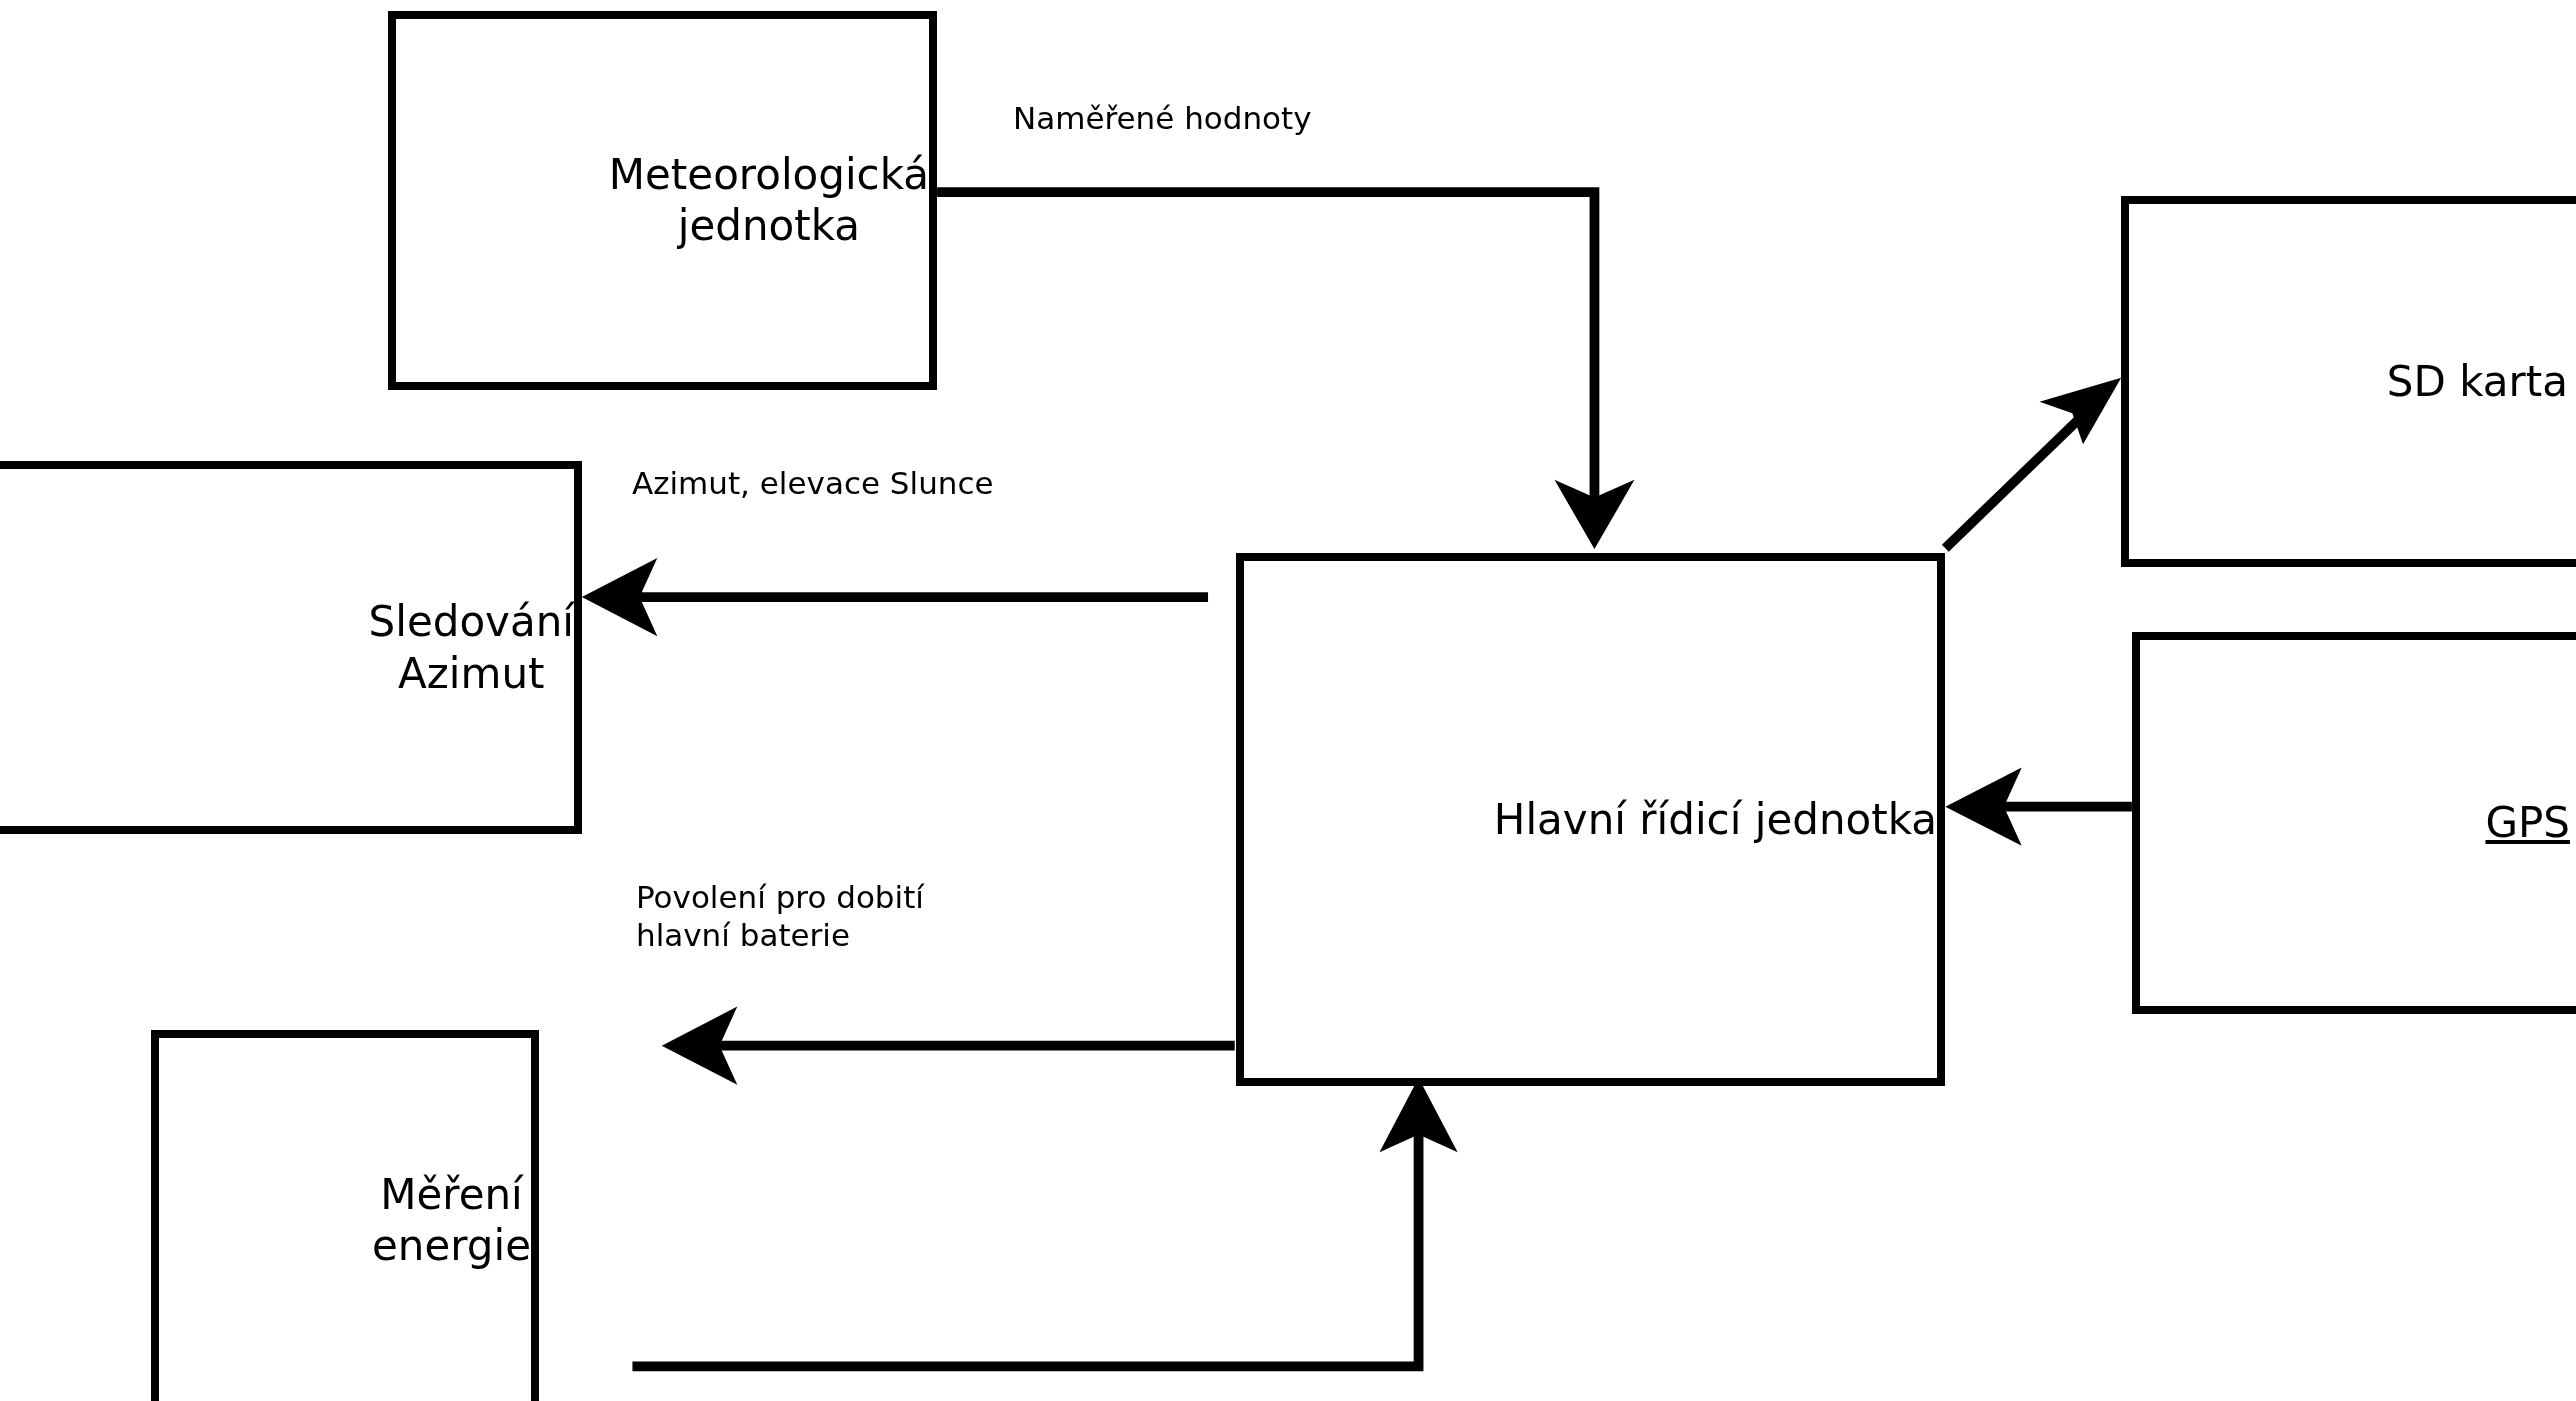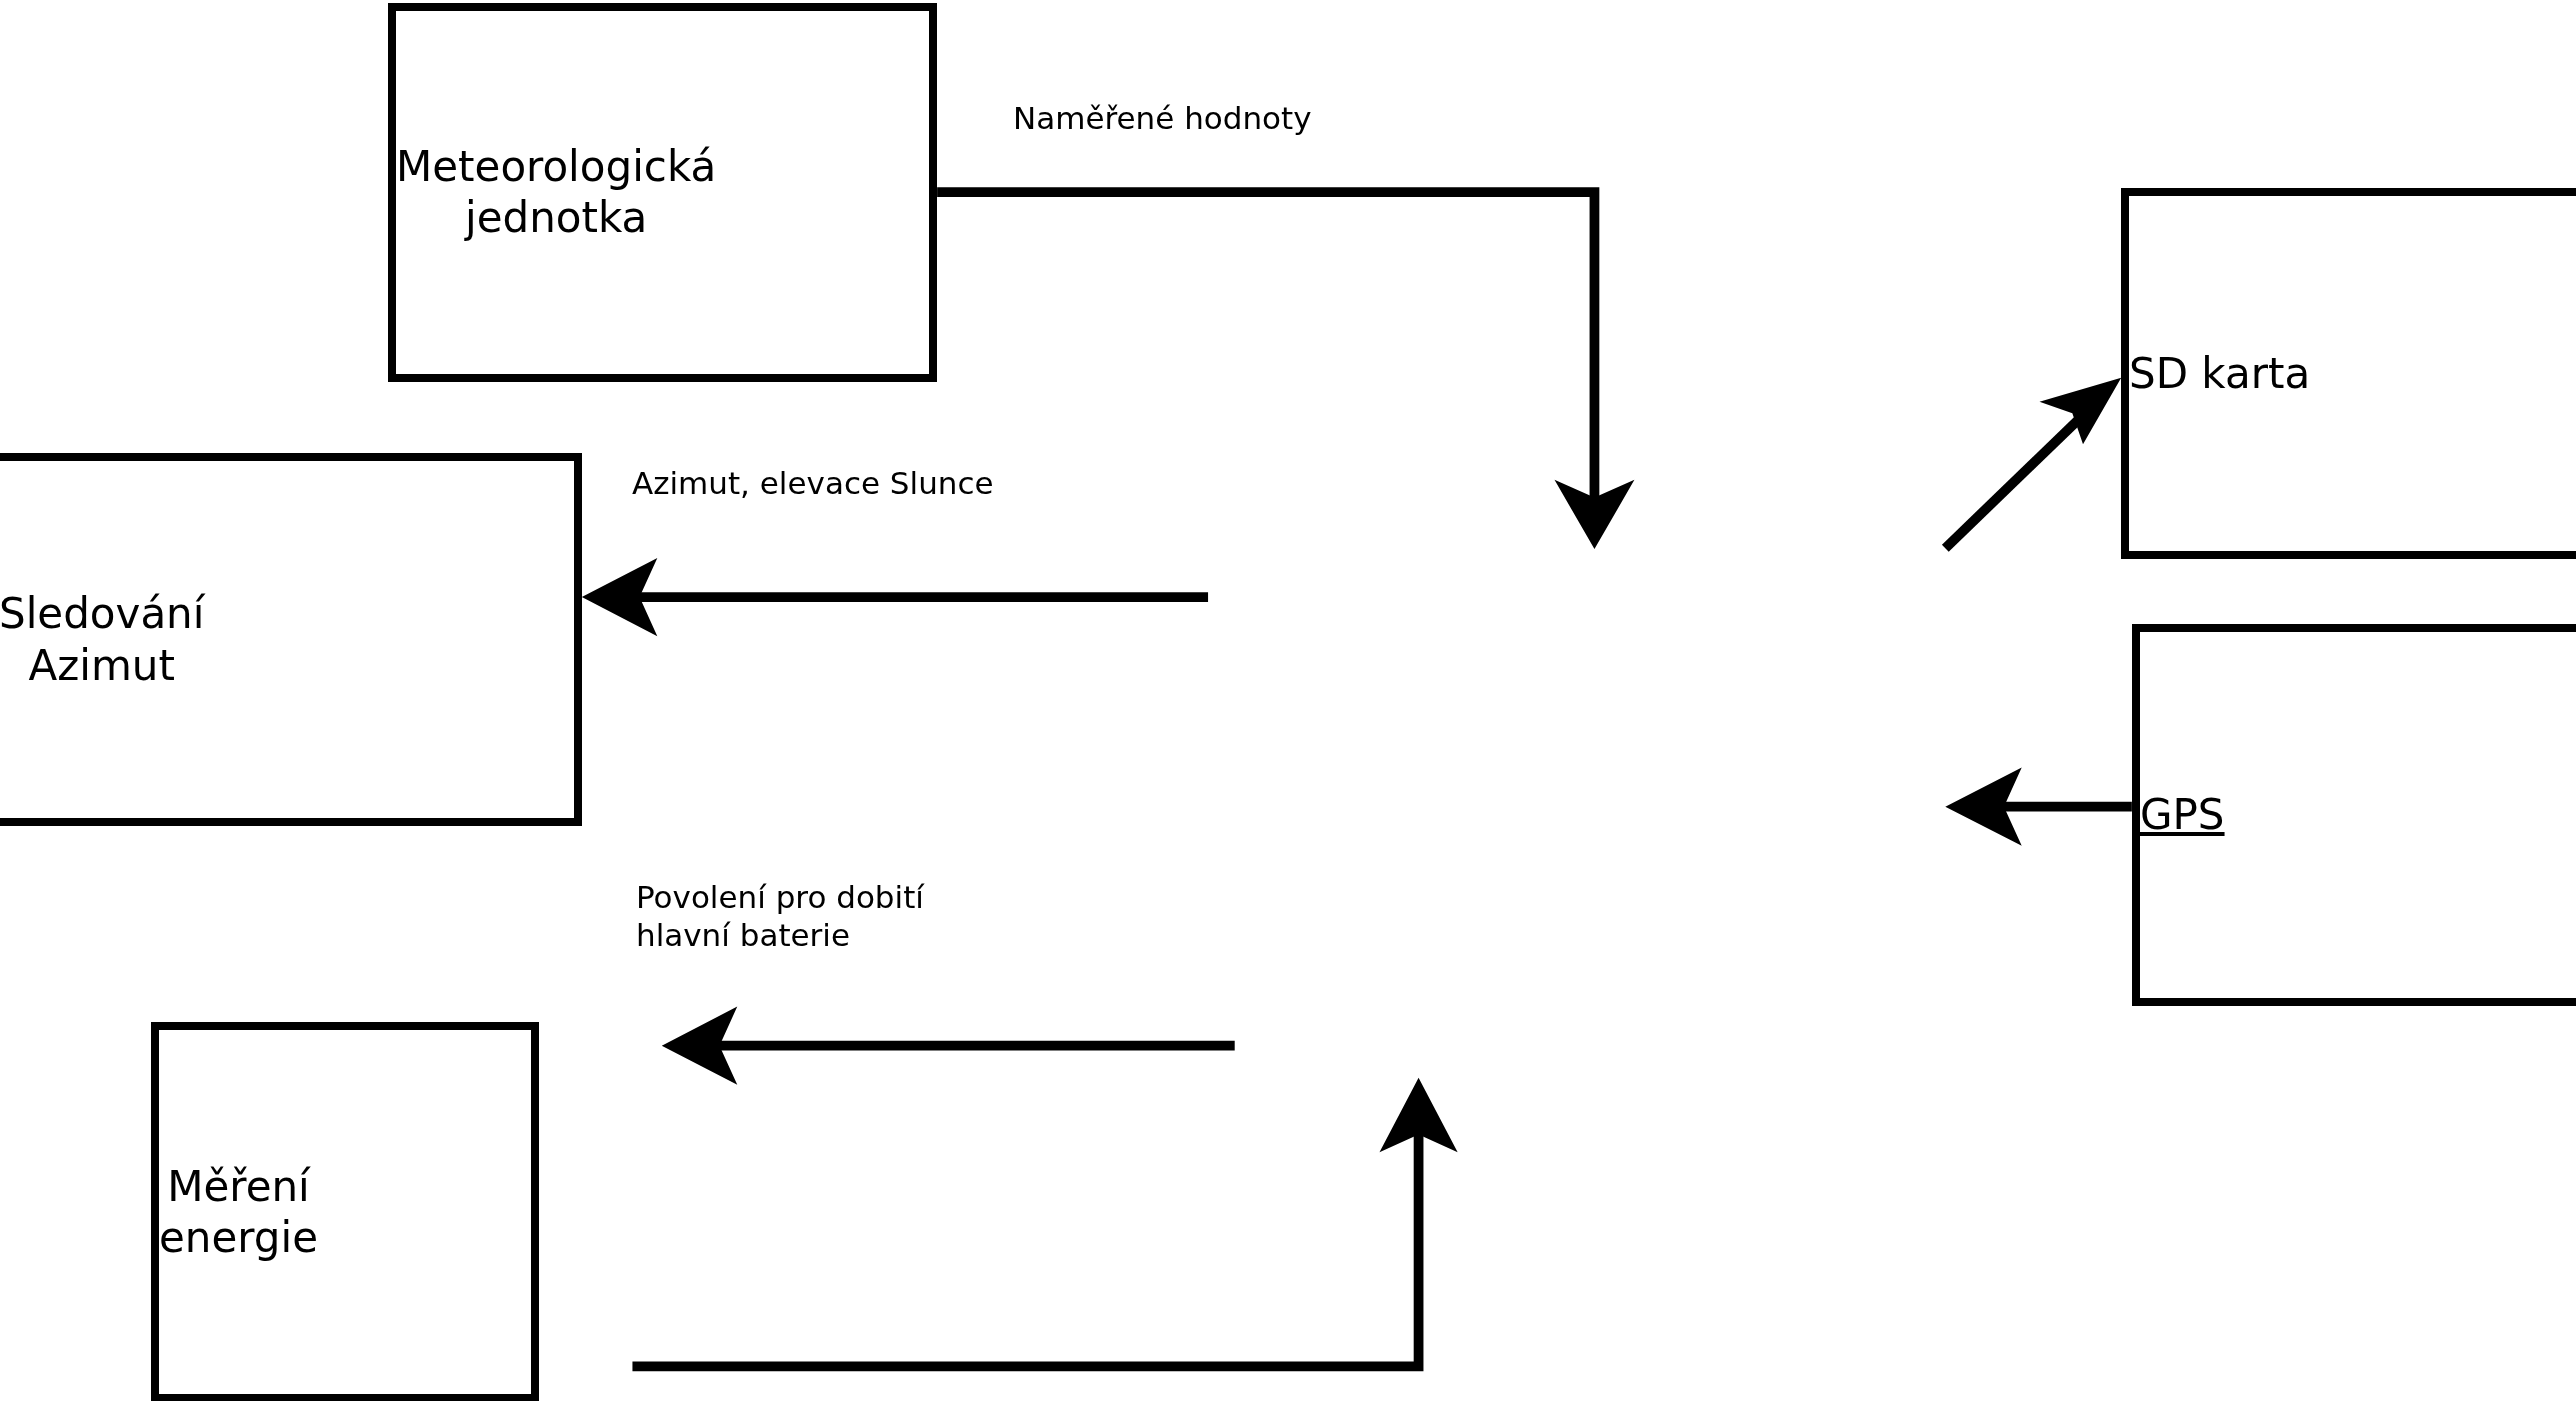--- a/index.html
+++ b/index.html
@@ -22,22 +22,23 @@
     width: 2576px;
     height: 1402px;
   }
   .node-box {
     position: absolute;
     box-sizing: border-box;
     border: 8px solid #000000;
     background: #ffffff;
     display: flex;
     align-items: center;
-    justify-content: flex-start;
+    justify-content: flex-end;
     text-align: center;
+    margin-top: 8px;
   }
   .node-label {
     font-size: 42px;
     line-height: 1.22;
     color: #000000;
     font-weight: 400;
     letter-spacing: 0px;
     white-space: pre-line;
   }
   .edge-label {
@@ -94,20 +95,23 @@
   <div class="node-box" style="left:-9px; top:453px; width:591px; height:373px;">
     <span class="node-label">Sledování
 Azimut</span>
   </div>
 
   <div class="node-box" style="left:151px; top:1022px; width:388px; height:380px;">
     <span class="node-label">Měření
 energie</span>
   </div>
 
+  <div class="node-box" style="left:1236px; top:545px; width:709px; height:533px;">
+    <span class="node-label">Hlavní řídicí jednotka</span>
+  </div>
 
   <div class="node-box" style="left:2121px; top:188px; width:471px; height:371px;">
     <span class="node-label" style="margin-right:16px;">SD karta</span>
   </div>
 
   <div class="node-box" style="left:2132px; top:624px; width:462px; height:382px;">
     <span class="node-label" style="margin-right:16px;text-decoration:underline;">GPS</span>
   </div>
 
   <div class="edge-label" style="left:1013px; top:100px;">Naměřené hodnoty</div>

